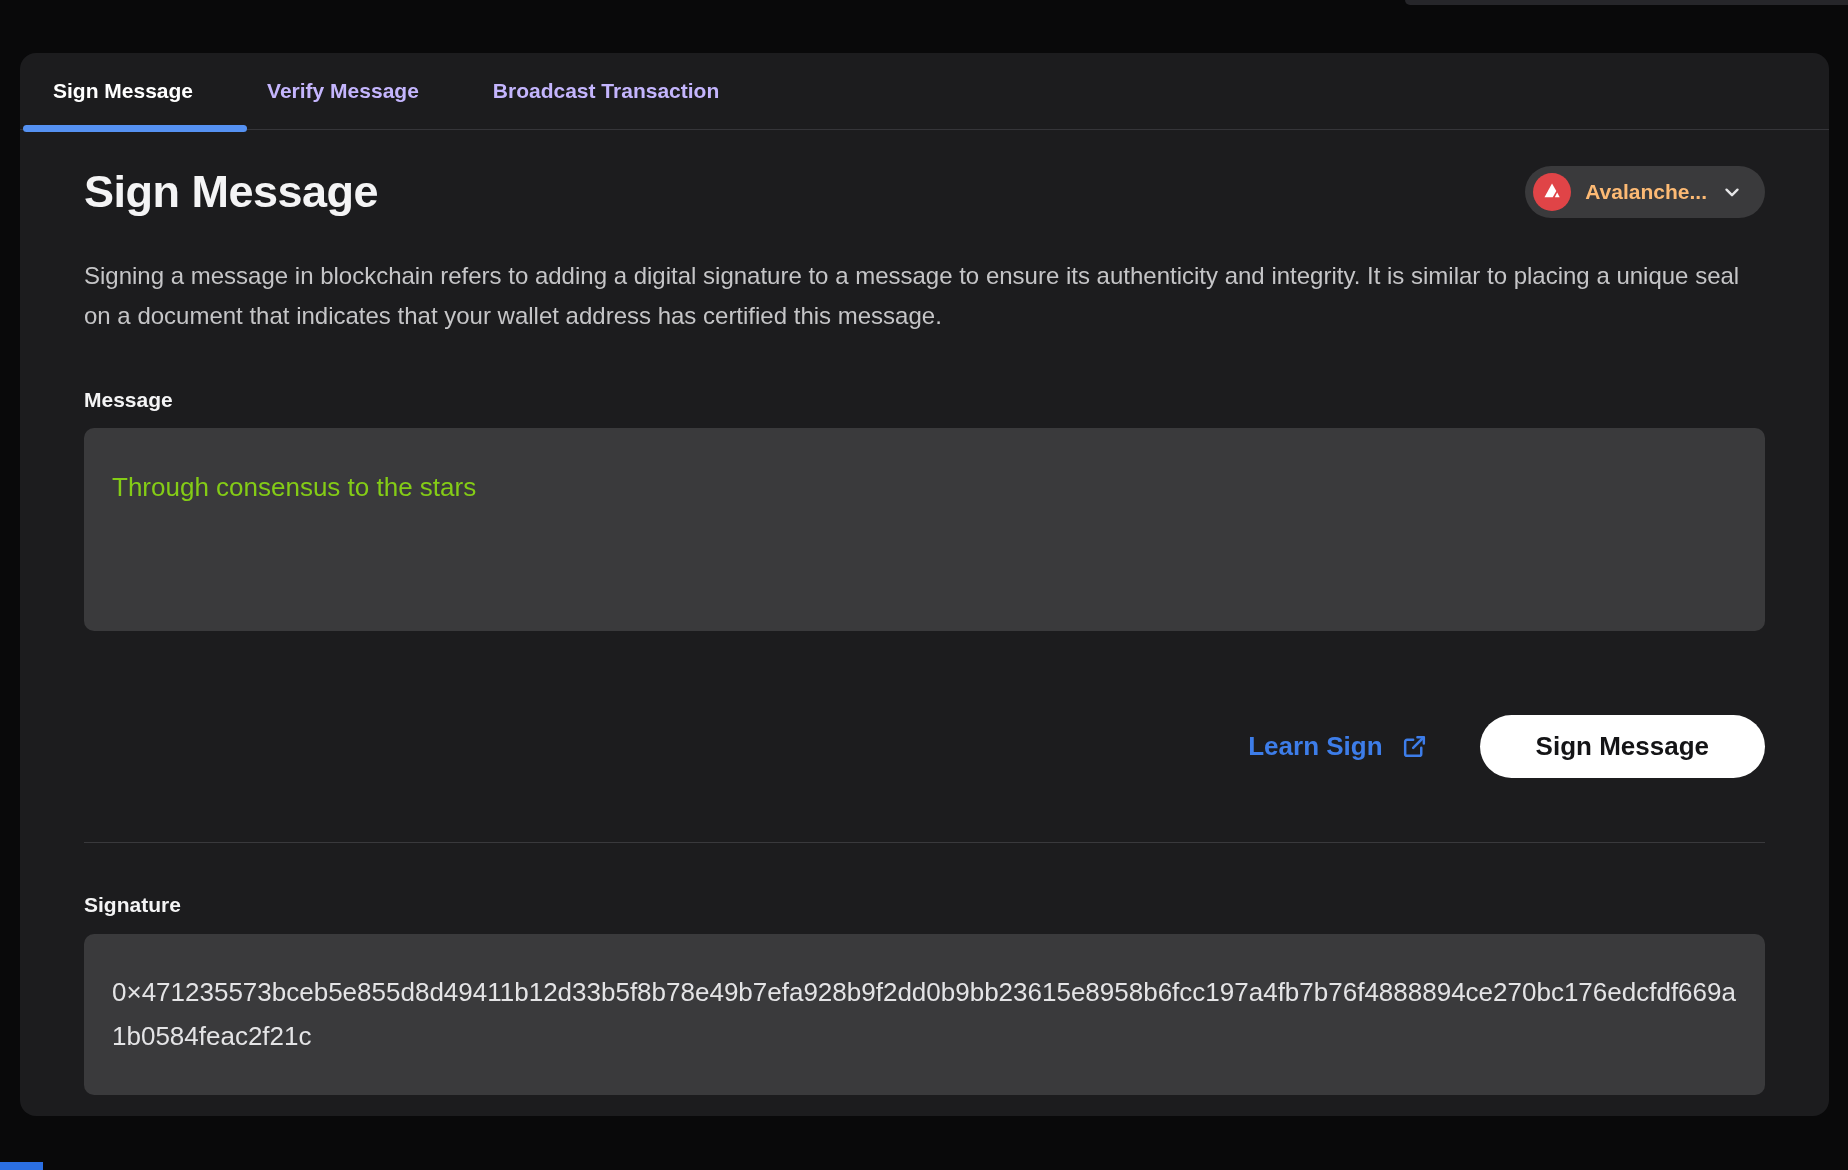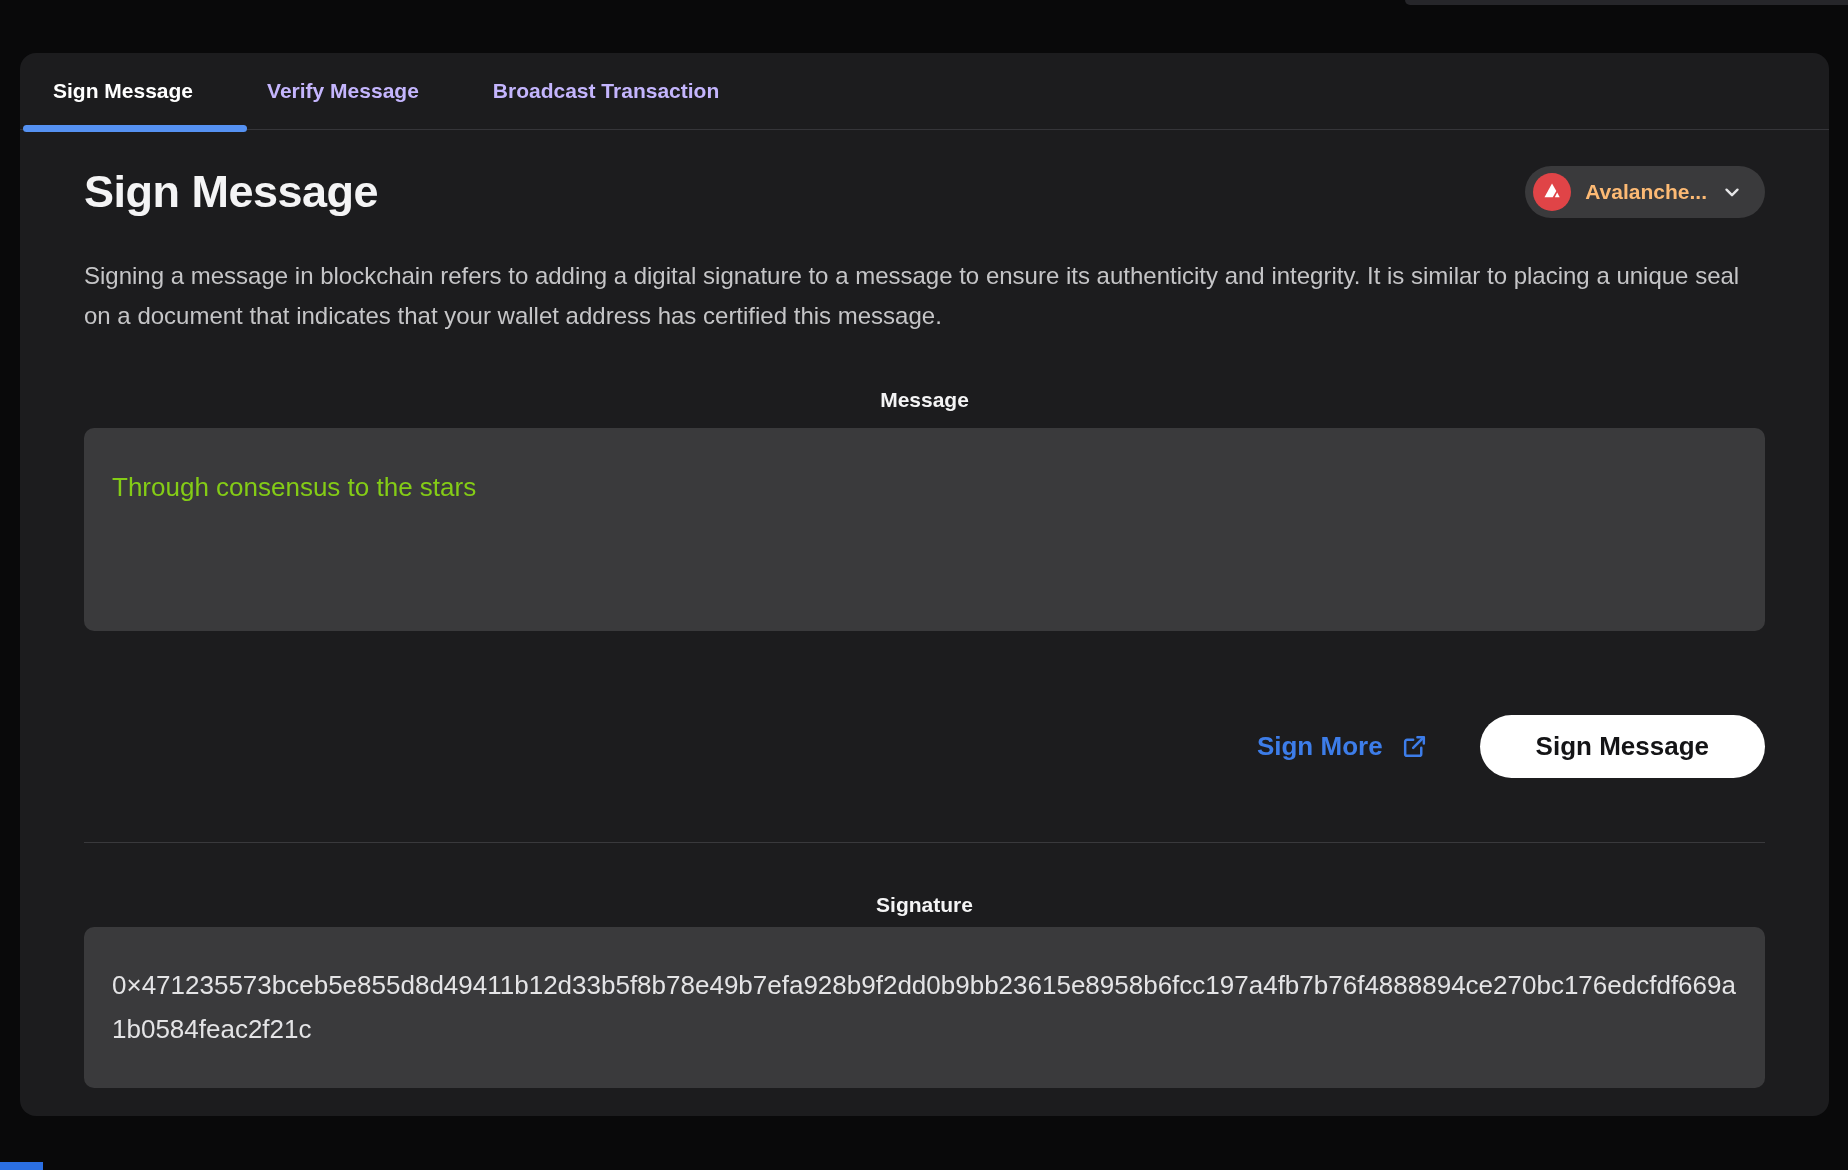--- a/index.html
+++ b/index.html
@@ -91,21 +91,20 @@
     font-size:24px;
     line-height:40px;
     color:#c5c5c7;
     max-width:1690px;
   }
   .field-label {
     margin-top:52px;
     font-size:21px;
     font-weight:700;
     color:#f4f4f5;
-    text-align:center;
   }
   .message-box {
     margin-top:16px;
     width:100%;
     height:203px;
     background:#3a3a3c;
     border:none;
     border-radius:10px;
     resize:none;
     padding:44px 28px;
@@ -145,21 +144,21 @@
     cursor:pointer;
   }
   .divider {
     margin-top:64px;
     height:1px;
     background:#39393c;
     border:none;
   }
   .signature-label { margin-top:50px; }
   .signature-box {
-    margin-top:10px;
+    margin-top:17px;
     width:100%;
     min-height:161px;
     background:#3a3a3c;
     border-radius:10px;
     padding:36px 28px;
     font-size:26px;
     line-height:44px;
     color:#e4e4e6;
     word-break:break-all;
   }
@@ -199,21 +198,21 @@
       </div>
     </div>
 
     <p class="description">Signing a message in blockchain refers to adding a digital signature to a message to ensure its authenticity and integrity. It is similar to placing a unique seal on a document that indicates that your wallet address has certified this message.</p>
 
     <div class="field-label">Message</div>
     <textarea class="message-box" spellcheck="false" style="">Through consensus to the stars</textarea>
 
     <div class="actions-row">
       <a class="learn-more">
-        <span>Sign More</span>
+        <span>Learn Sign</span>
         <span style="display:flex;">
           <svg width="27" height="27" viewBox="0 0 24 24" fill="none" stroke="currentColor" stroke-width="2.2" stroke-linecap="round" stroke-linejoin="round">
             <path d="M18 13.2V18.6a1.7 1.7 0 0 1-1.7 1.7H5.4a1.7 1.7 0 0 1-1.7-1.7V7.7A1.7 1.7 0 0 1 5.4 6h5.4"></path>
             <polyline points="14.6,3.7 20.3,3.7 20.3,9.4"></polyline>
             <line x1="10.8" y1="13.2" x2="20" y2="4"></line>
           </svg>
         </span>
       </a>
       <button class="sign-button">Sign Message</button>
     </div>

